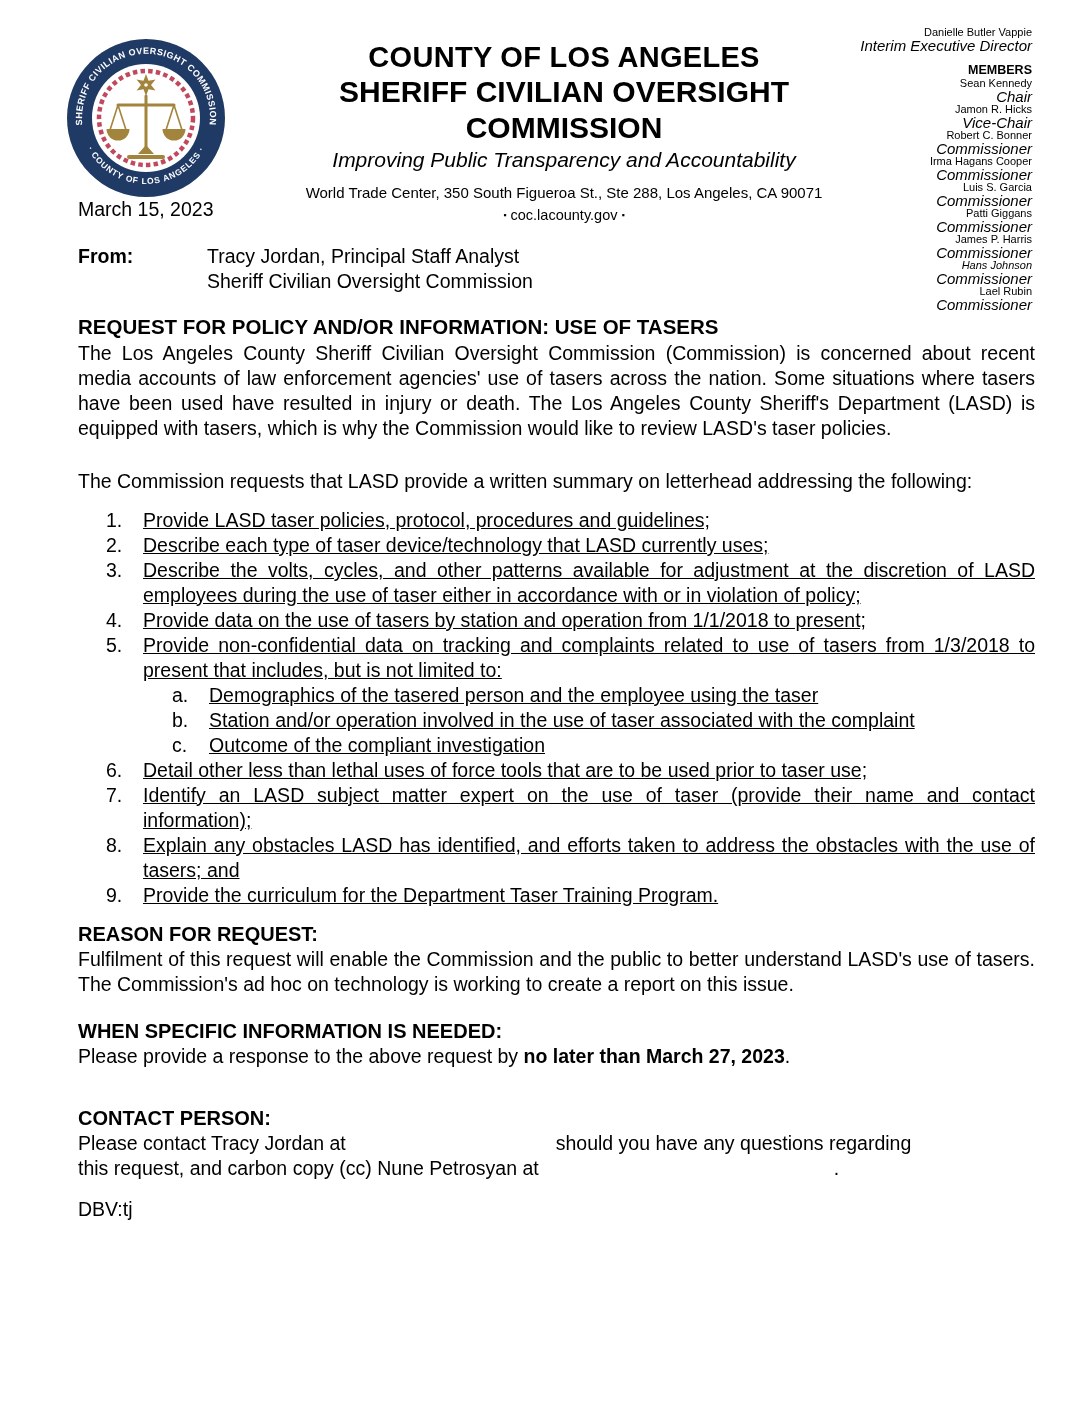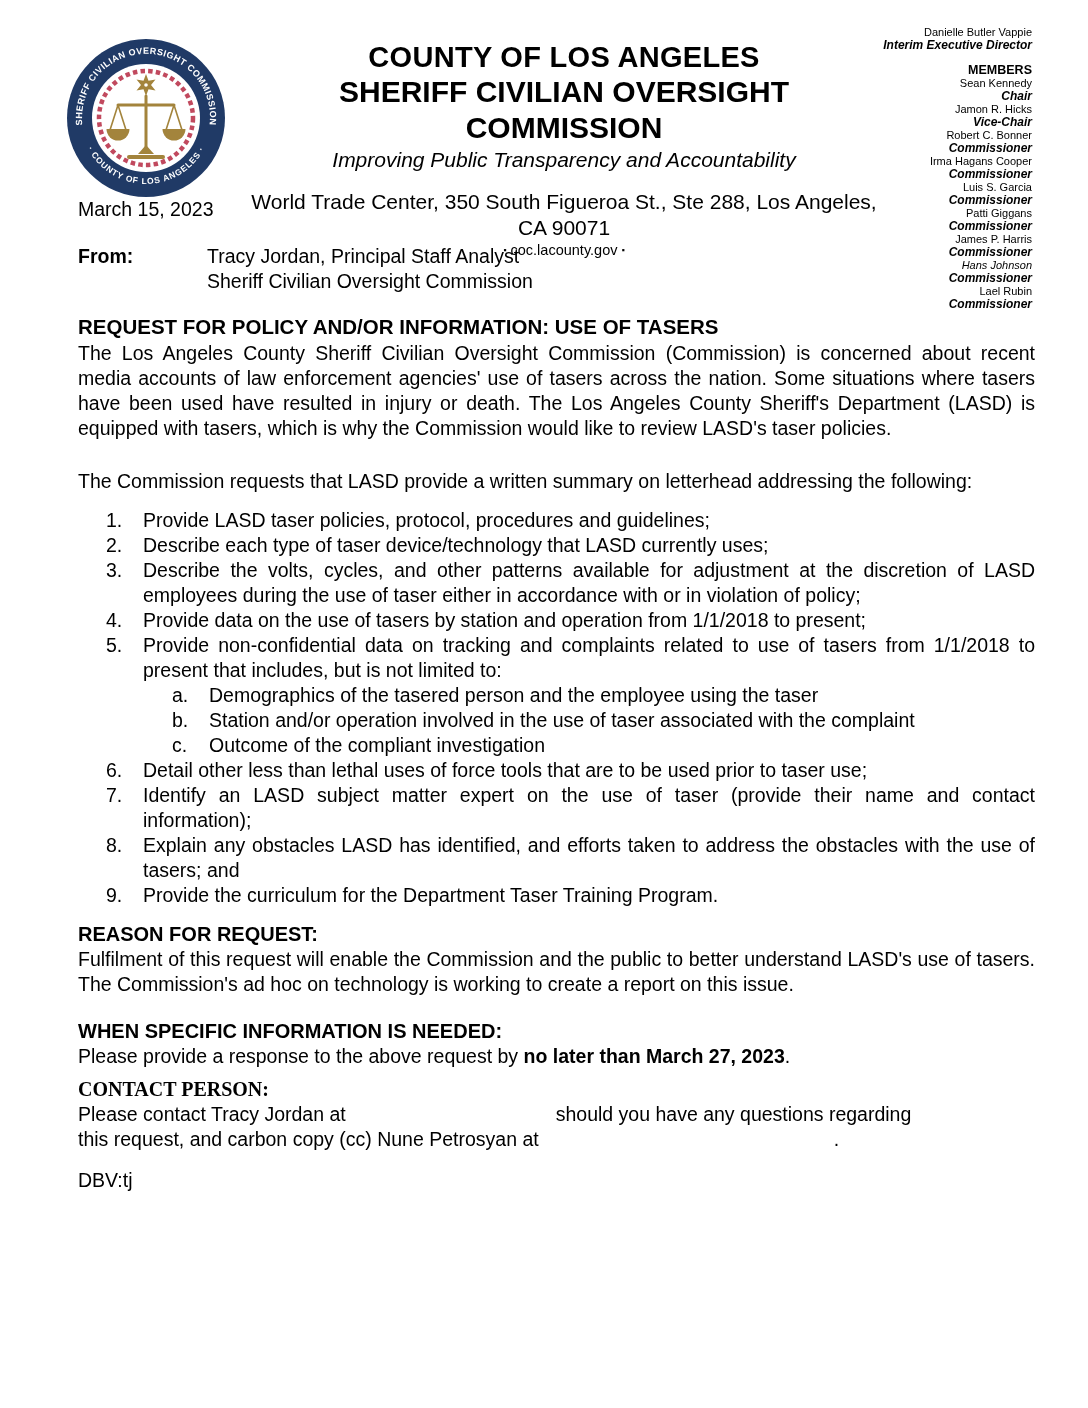--- a/index.html
+++ b/index.html
@@ -7,47 +7,47 @@
   .page {
     width:1088px; height:1408px; position:relative; background:#ffffff;
     font-family:"Liberation Sans", sans-serif; color:#000; overflow:hidden;
   }
   
   .seal { position:absolute; top:38px; left:62px; width:168px; height:160px; }
   .hdr { position:absolute; top:40px; left:240px; width:648px; text-align:center; }
   .org1 { font-size:29px; font-weight:bold; line-height:34px; letter-spacing:0.3px; }
   .org2 { font-size:30px; font-weight:bold; line-height:36px; }
   .tagline { font-size:21px; font-style:italic; line-height:28px; }
-  .address { font-size:21px; line-height:26px; margin-top:15px; }
+  .address { font-size:15px; line-height:26px; margin-top:6px; }
   .web { font-size:14.5px; line-height:18px; }
   .web .sq { font-size:9px; vertical-align:2px; }
   
   .sidebar { position:absolute; top:26px; right:56px; width:220px; text-align:right; line-height:13px; }
   .s-name { font-size:11px; font-weight:normal; }
   .s-name.it { font-style:italic; }
-  .s-role { font-size:12px; font-weight:bold; font-style:italic; }
+  .s-role { font-size:15px; font-weight:normal; font-style:italic; }
   .s-members { font-size:12.5px; font-weight:bold; margin-top:12px; }
   .member { margin-top:0; }
   
   .content { position:absolute; top:197px; left:78px; width:957px; font-size:19.5px; line-height:25px; }
   .field-row { display:flex; margin-top:16px; }
   .field-row.from { margin-top:22px; }
   .field-label { width:129px; flex-shrink:0; font-weight:bold; }
   .subject { font-weight:bold; font-size:20.5px; margin-top:20px; }
   .para { margin-top:2px; }
   .j { text-align:justify; }
   .p2 { margin-top:28px; }
   #request-list { margin-top:14px; }
   .li-row { display:flex; margin-left:28px; }
   .li-num { width:37px; flex-shrink:0; }
-  .li-txt { flex:1; text-align:justify; }
+  .li-txt { flex:1; text-align:justify;text-decoration:underline; }
   .li-row.sub { margin-left:94px; }
   .sec-head { font-weight:bold; font-size:20px; margin-top:14px; }
   .mt22 { margin-top:22px; }
-  .mt20 { margin-top:8px;font-family:Liberation Serif, serif; }
+  .mt20 { margin-top:37px; }
   .m0 { margin-top:0; }
   .gap { display:inline-block; }
   .gap1 { width:210px; }
   .gap2 { width:295px; }
   .ref { margin-top:16px; }
 </style>
 </head>
 <body>
 
 <div class="page">
@@ -161,21 +161,21 @@
         <div class="li-row">
           <div class="li-num">3.</div>
           <div class="li-txt">Describe the volts, cycles, and other patterns available for adjustment at the discretion of LASD employees during the use of taser either in accordance with or in violation of policy;</div>
         </div>
         <div class="li-row">
           <div class="li-num">4.</div>
           <div class="li-txt">Provide data on the use of tasers by station and operation from 1/1/2018 to present;</div>
         </div>
         <div class="li-row">
           <div class="li-num">5.</div>
-          <div class="li-txt">Provide non-confidential data on tracking and complaints related to use of tasers from 1/1/2018 to present that includes, but is not limited to:</div>
+          <div class="li-txt">Provide non-confidential data on tracking and complaints related to use of tasers from 1/3/2018 to present that includes, but is not limited to:</div>
         </div>
         <div class="li-row sub">
           <div class="li-num">a.</div>
           <div class="li-txt">Demographics of the tasered person and the employee using the taser</div>
         </div>
         <div class="li-row sub">
           <div class="li-num">b.</div>
           <div class="li-txt">Station and/or operation involved in the use of taser associated with the complaint</div>
         </div>
         <div class="li-row sub">

